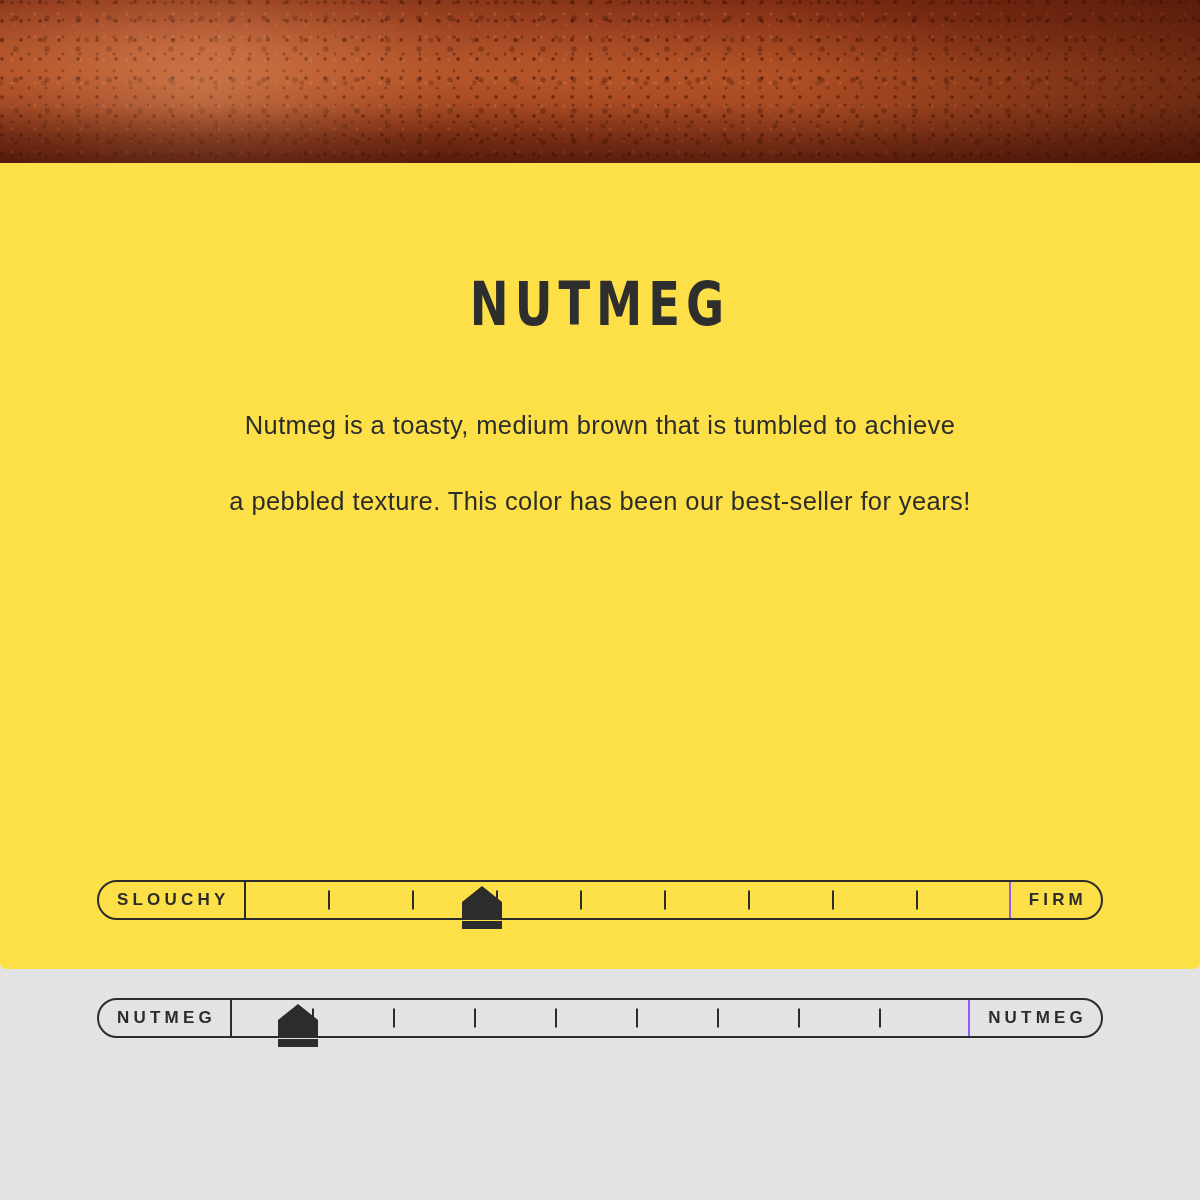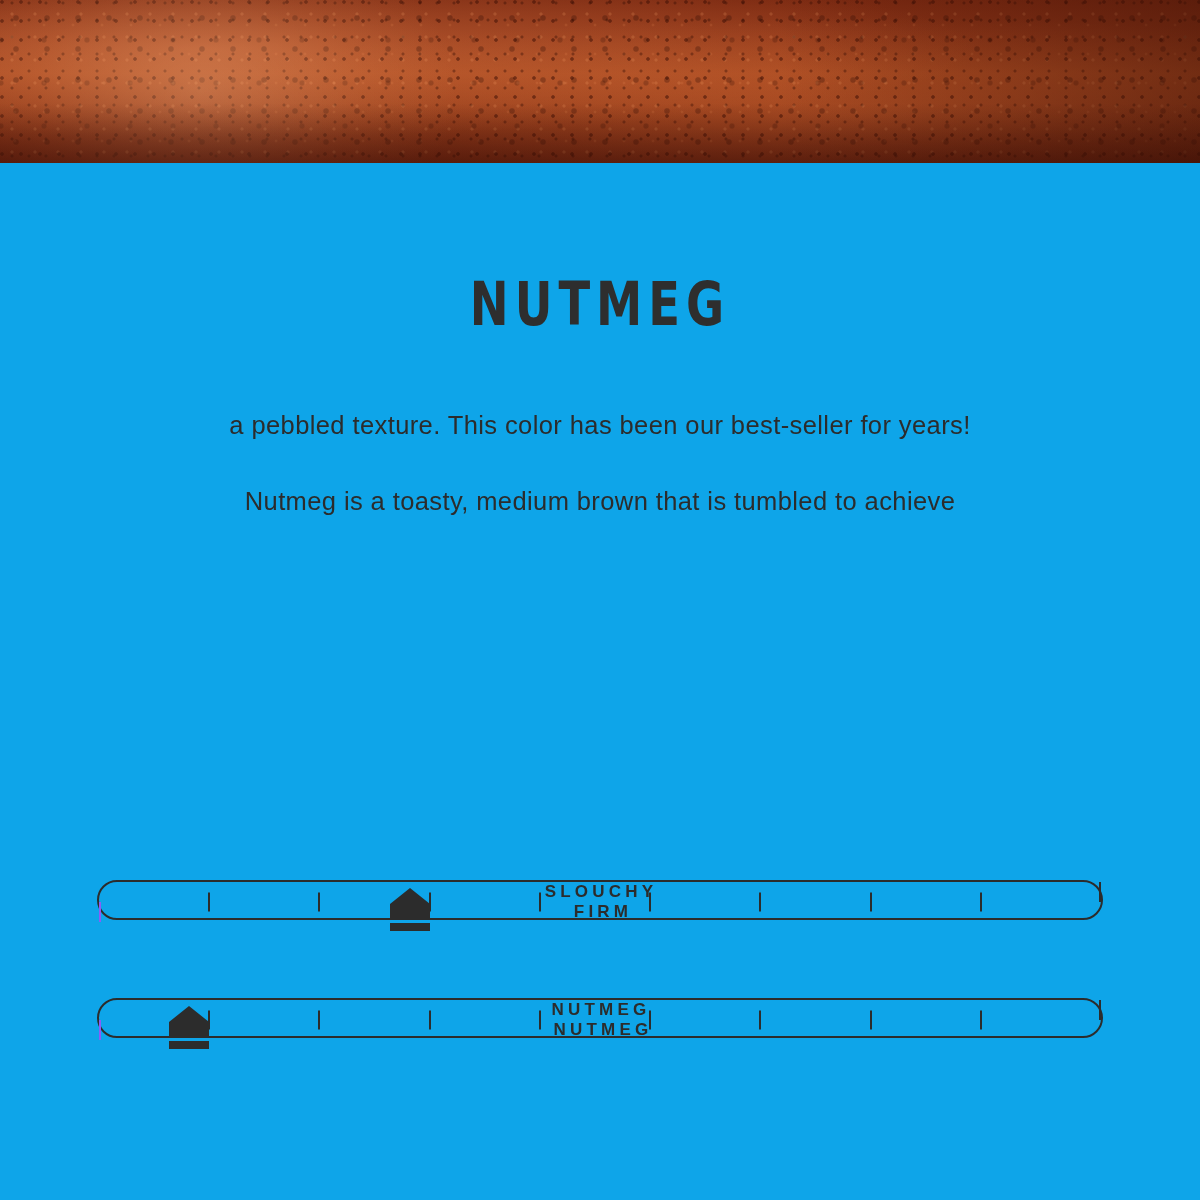--- a/index.html
+++ b/index.html
@@ -10,22 +10,23 @@
     width: 1200px;
     height: 1200px;
     background: #e3e3e3;
     font-family: "Liberation Sans", sans-serif;
     overflow: hidden;
   }
 
   .page {
     position: relative;
     width: 1200px;
-    height: 1200px;
-    background: #0ea5e9;
+    height: 969px;
+    background: #fde047;
+    border-radius: 6px;
   }
 
   
   .swatch {
     position: relative;
     width: 1200px;
     height: 163px;
     overflow: hidden;
     background:
       radial-gradient(ellipse at 18% 30%, rgba(255,150,90,0.30) 0%, rgba(0,0,0,0) 55%),
@@ -116,21 +117,20 @@
 
   .scale-bar {
     position: relative;
     height: 40px;
     border: 2px solid #2c2c2c;
     border-radius: 22px;
     box-sizing: border-box;
     display: flex;
     align-items: stretch;
     background: transparent;
-    flex-direction: column;
   }
   .cap {
     display: flex;
     align-items: center;
     justify-content: center;
     font-family: "Liberation Sans", sans-serif;
     font-weight: 700;
     font-size: 17px;
     letter-spacing: 4.2px;
     color: #2c2c2c;
@@ -188,22 +188,22 @@
     <div class="grain"></div>
     <div class="grain2"></div>
     <div class="sheenL"></div>
     <div class="shadeR"></div>
     <div class="shadeB"></div>
   </div>
 
   <h1 class="title">NUTMEG</h1>
 
   <div class="desc">
+    <span class="line">Nutmeg is a toasty, medium brown that is tumbled to achieve</span>
     <span class="line">a pebbled texture. This color has been our best-seller for years!</span>
-    <span class="line">Nutmeg is a toasty, medium brown that is tumbled to achieve</span>
   </div>
 
   <div class="scales">
 
     <div class="scale-wrap">
       <div class="scale-bar">
         <div class="cap left">SLOUCHY</div>
         <div class="track">
           <div class="tick" style="left:11%"></div>
           <div class="tick" style="left:22%"></div>

